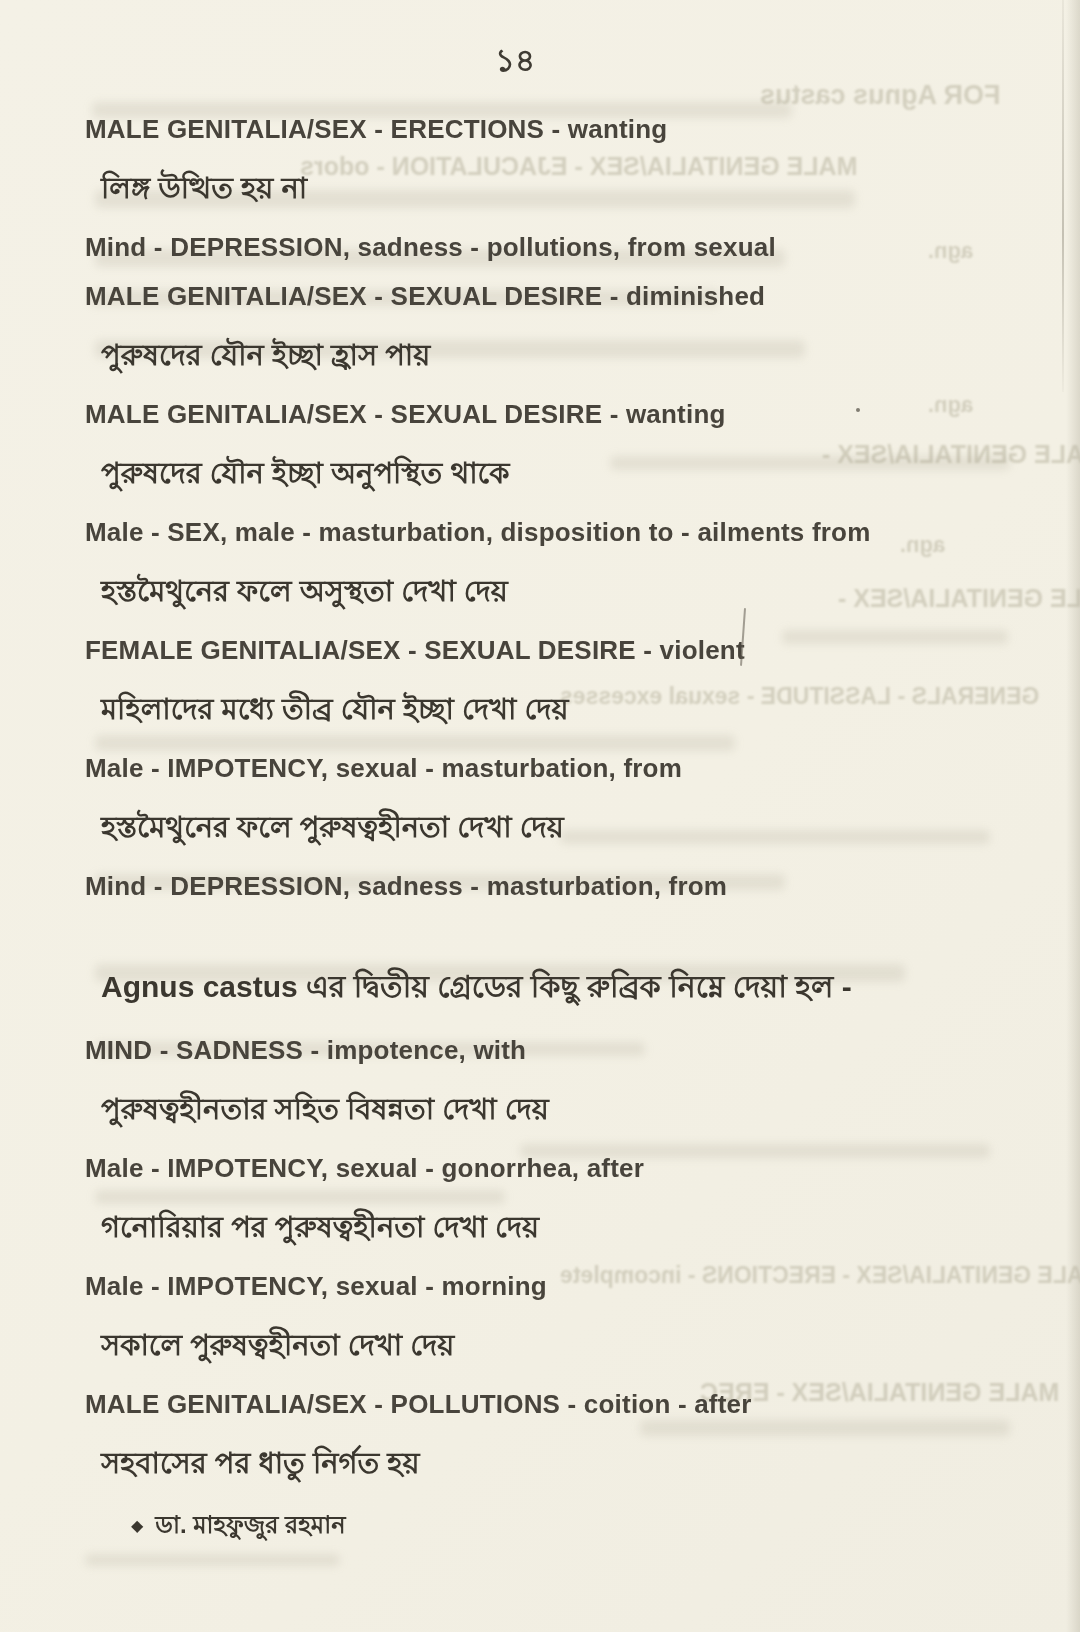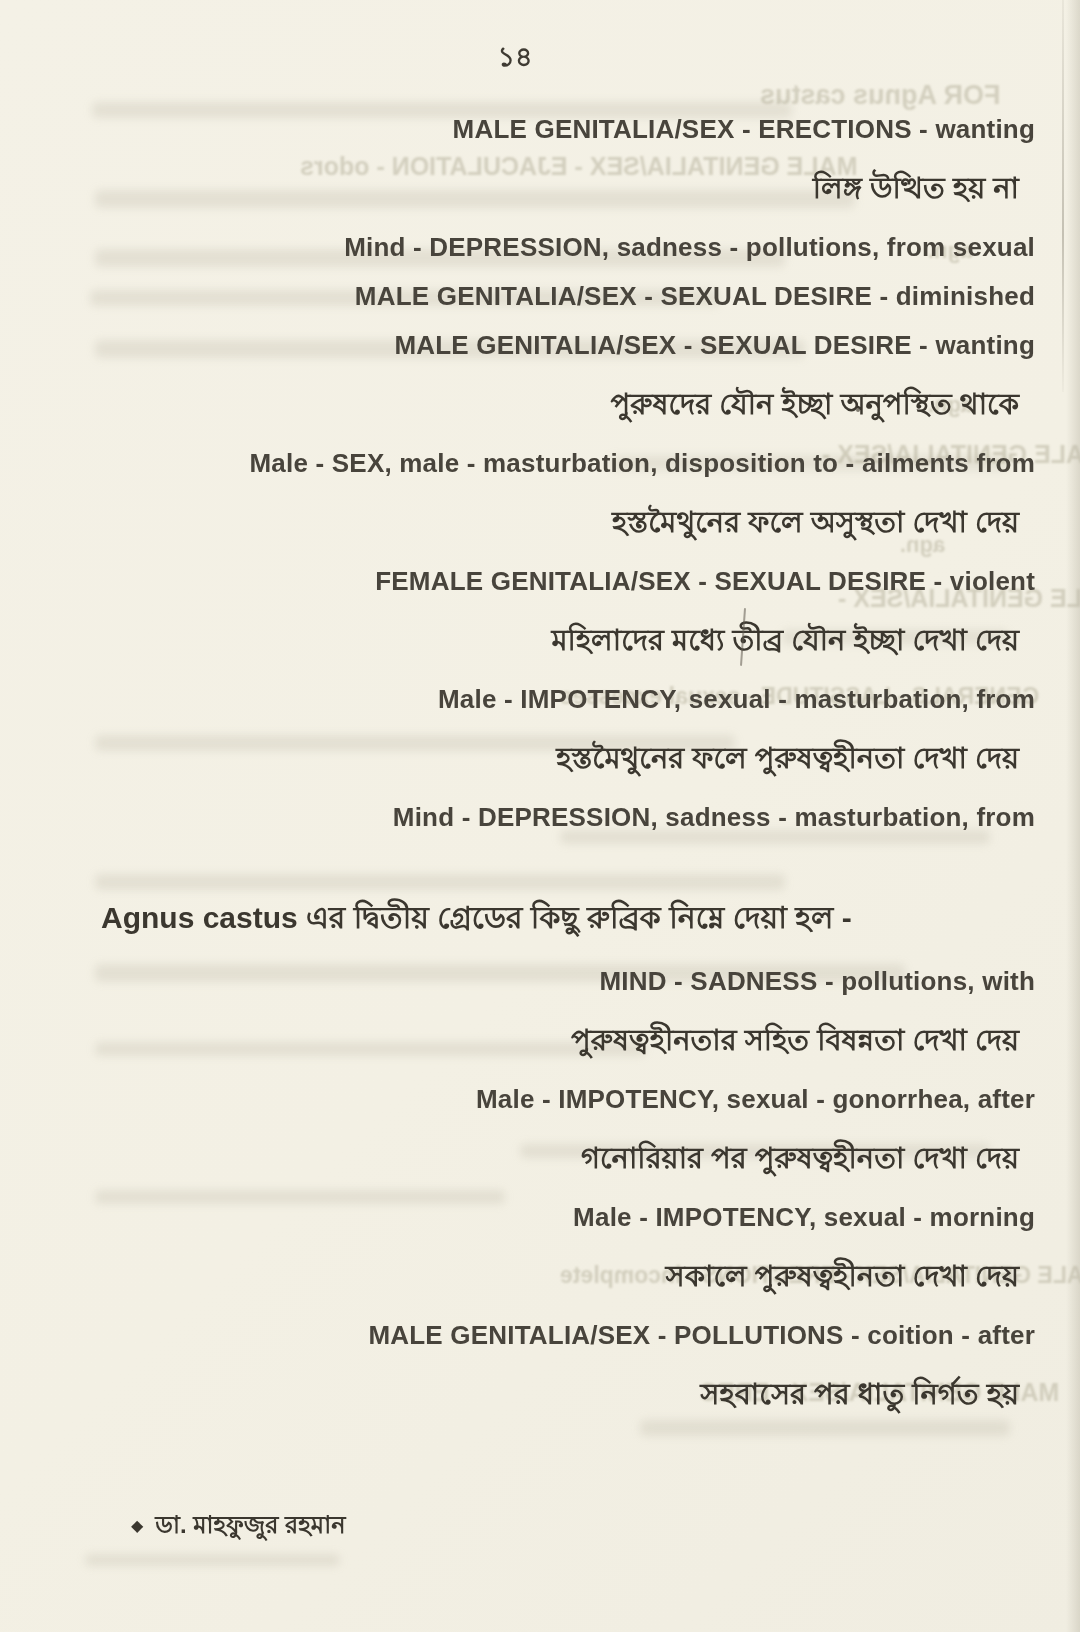--- a/index.html
+++ b/index.html
@@ -49,24 +49,24 @@
   .s9  { top:874px;  left:95px;  width:690px; height:16px; }
   .s10 { top:964px;  left:95px;  width:810px; height:18px; }
   .s11 { top:1042px; left:95px;  width:550px; height:14px; }
   .s12 { top:1144px; left:520px; width:470px; height:14px; }
   .s13 { top:1190px; left:95px;  width:410px; height:14px; }
   .s14 { top:1420px; left:640px; width:370px; height:16px; }
   .s15 { top:1554px; left:85px;  width:255px; height:12px; }
   
   .pagenum {
     position:absolute; top:36px; left:0; width:1030px;
-    text-align:center; font-size:27px; font-weight:600; color:#3f3b33;
+    text-align:center; font-size:31px; font-weight:600; color:#3f3b33;
   }
   .content { position:absolute; top:108px; left:85px; width:950px; }
-  .rubric { margin:0 0 7px 0;text-align:right; }
+  .rubric { margin:0 0 7px 0; }
   .rubric .en {
     margin:0; font-size:26px; line-height:42px; font-weight:600;
     color:#48443c; letter-spacing:.2px; white-space:nowrap;
   }
   .rubric .bn {
     margin:16px; font-size:29px; line-height:44px; font-weight:600;
     color:#3b372f; white-space:nowrap;
   }
   .section-header {
     margin:56px 0 18px 16px; font-size:30px; line-height:48px;
@@ -137,20 +137,21 @@
 
     <section class="rubric">
       <p class="en">MALE GENITALIA/SEX - ERECTIONS - wanting</p>
       <p class="bn">লিঙ্গ উত্থিত হয় না</p>
     </section>
     <section class="rubric">
       <p class="en">Mind - DEPRESSION, sadness - pollutions, from sexual</p>
     </section>
     <section class="rubric">
       <p class="en">MALE GENITALIA/SEX - SEXUAL DESIRE - diminished</p>
+      <p class="bn">পুরুষদের যৌন ইচ্ছা হ্রাস পায়</p>
     </section>
     <section class="rubric">
       <p class="en">MALE GENITALIA/SEX - SEXUAL DESIRE - wanting</p>
       <p class="bn">পুরুষদের যৌন ইচ্ছা অনুপস্থিত থাকে</p>
     </section>
     <section class="rubric">
       <p class="en">Male - SEX, male - masturbation, disposition to - ailments from</p>
       <p class="bn">হস্তমৈথুনের ফলে অসুস্থতা দেখা দেয়</p>
     </section>
     <section class="rubric">
@@ -161,21 +162,21 @@
       <p class="en">Male - IMPOTENCY, sexual - masturbation, from</p>
       <p class="bn">হস্তমৈথুনের ফলে পুরুষত্বহীনতা দেখা দেয়</p>
     </section>
     <section class="rubric">
       <p class="en">Mind - DEPRESSION, sadness - masturbation, from</p>
     </section>
 
     <h2 class="section-header">Agnus castus এর দ্বিতীয় গ্রেডের কিছু রুব্রিক নিম্নে দেয়া হল -</h2>
 
     <section class="rubric">
-      <p class="en">MIND - SADNESS - pollutions, with</p>
+      <p class="en">MIND - SADNESS - impotence, with</p>
       <p class="bn">পুরুষত্বহীনতার সহিত বিষন্নতা দেখা দেয়</p>
     </section>
     <section class="rubric">
       <p class="en">Male - IMPOTENCY, sexual - gonorrhea, after</p>
       <p class="bn">গনোরিয়ার পর পুরুষত্বহীনতা দেখা দেয়</p>
     </section>
     <section class="rubric">
       <p class="en">Male - IMPOTENCY, sexual - morning</p>
       <p class="bn">সকালে পুরুষত্বহীনতা দেখা দেয়</p>
     </section>

